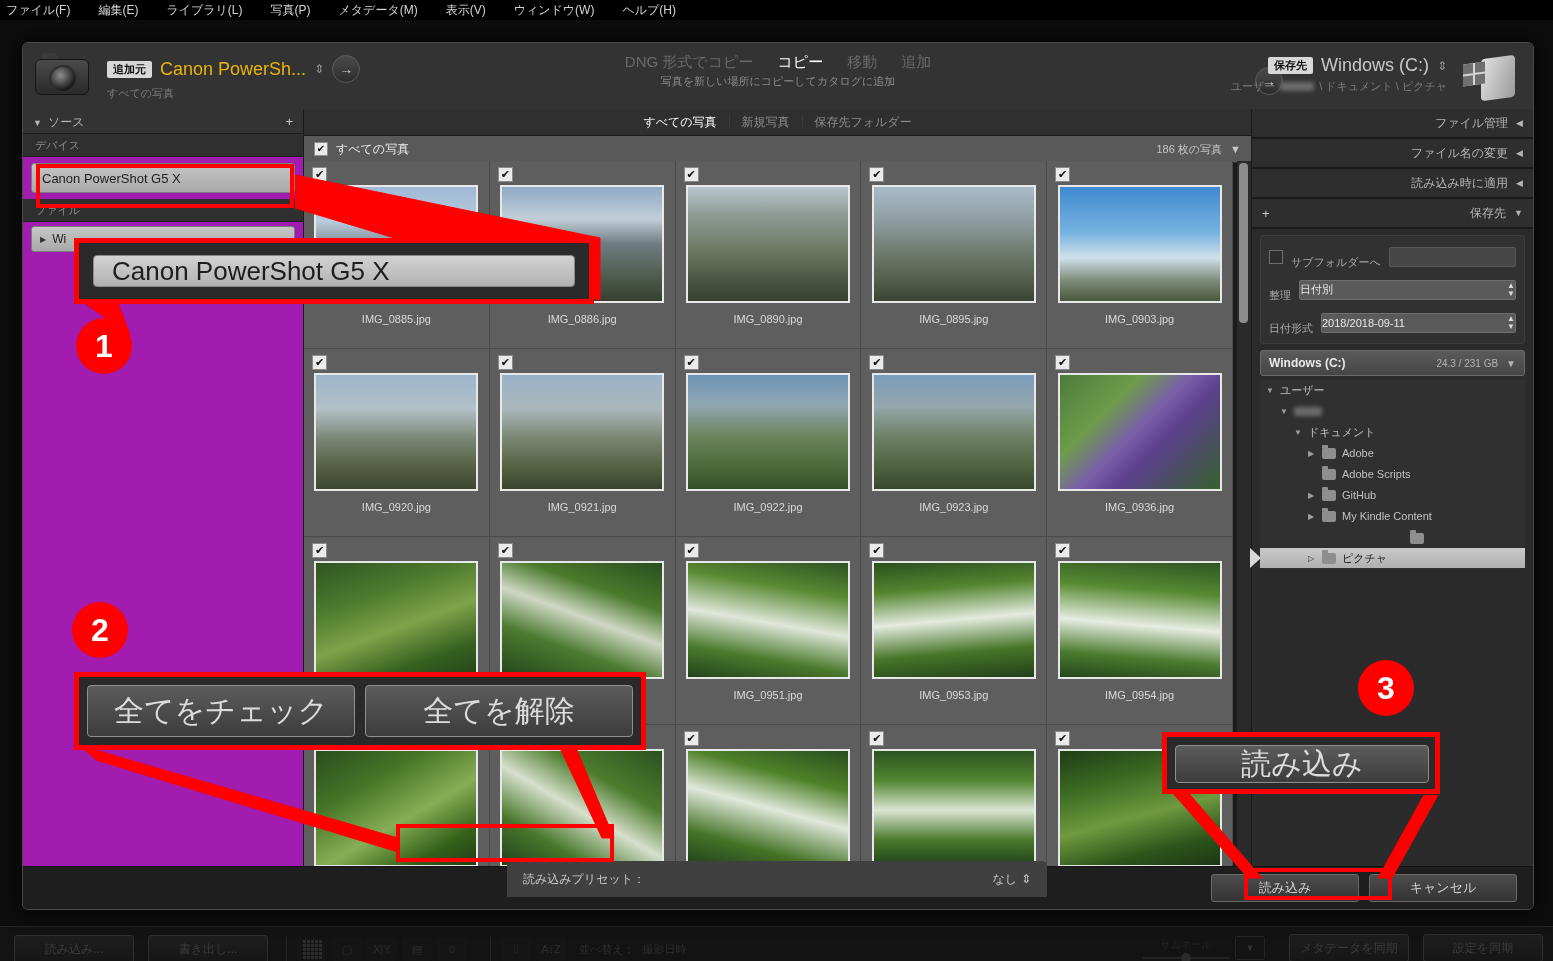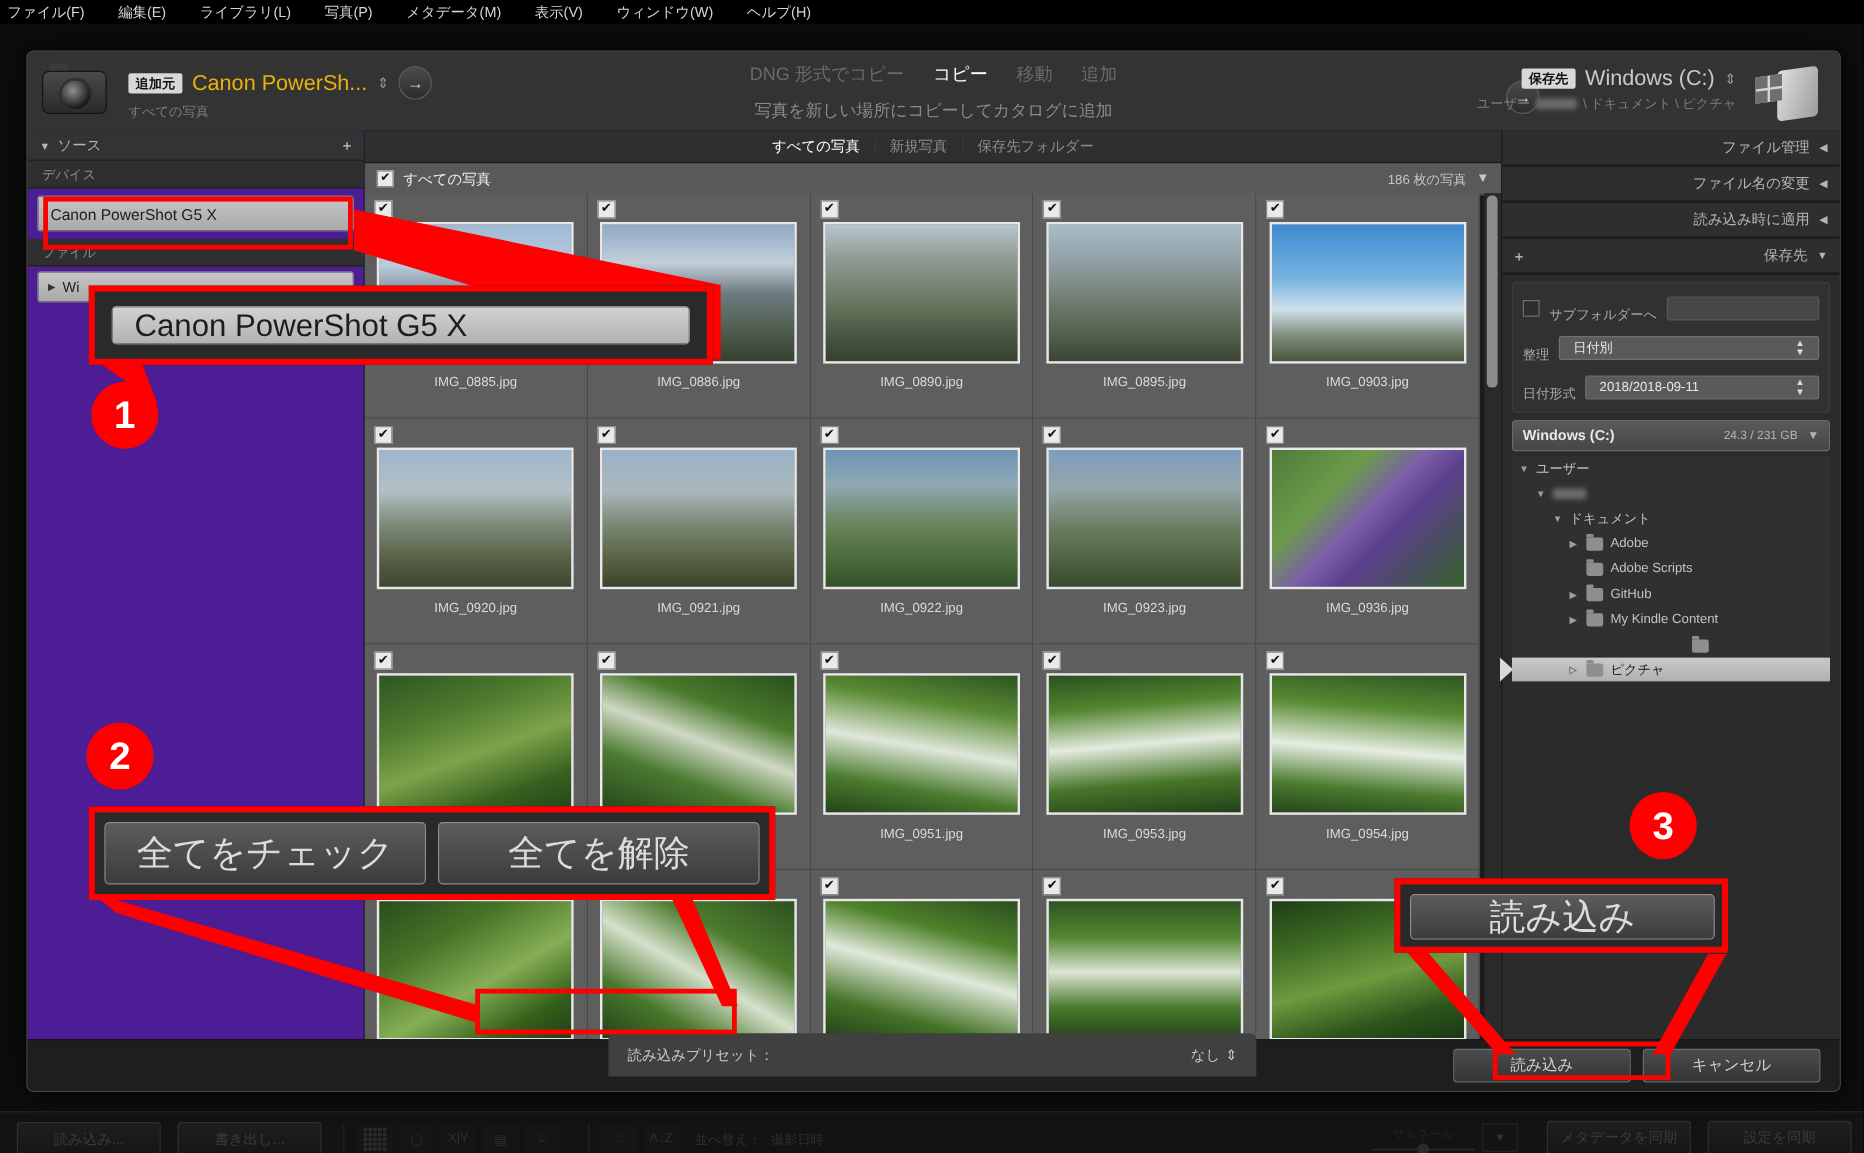--- a/index.html
+++ b/index.html
@@ -40,37 +40,37 @@
   .src-row{display:flex;align-items:center;gap:8px;}
   .src-name{font-size:18px;color:#eab308;}
   .stepper{font-size:12px;color:#9a9a9a;}
   .src-sub{font-size:11px;color:#7d7d7d;margin-top:3px;}
   .arrow-btn{width:26px;height:26px;border-radius:50%;background:linear-gradient(#4b4b4b,#2c2c2c);border:1px solid #5a5a5a;display:flex;align-items:center;justify-content:center;color:#d0d0d0;font-size:14px;}
 
   .mode-wrap{position:absolute;left:50%;top:10px;transform:translateX(-50%);text-align:center;width:460px;}
   .mode-row{display:flex;justify-content:center;gap:24px;align-items:baseline;}
   .mode{font-size:15px;color:#6a6a6a;white-space:nowrap;}
   .mode.active{color:#ffffff;}
-  .mode-desc{font-size:14px;color:#8b8b8b;margin-top:12px;}
+  .mode-desc{font-size:11px;color:#8b8b8b;margin-top:2px;}
 
   .dest-group{position:absolute;right:86px;top:12px;display:flex;flex-direction:column;align-items:flex-end;}
   .dest-row{display:flex;align-items:center;gap:8px;}
   .dest-name{font-size:18px;color:#c9c9c9;}
   .dest-sub{font-size:11px;color:#7d7d7d;margin-top:3px;display:flex;gap:5px;align-items:center;}
   .blurchip{display:inline-block;width:34px;height:9px;background:#6b6b6b;filter:blur(2px);border-radius:2px;}
   .dest-arrow{position:absolute;right:250px;top:24px;width:26px;height:26px;border-radius:50%;background:linear-gradient(#4b4b4b,#2c2c2c);border:1px solid #5a5a5a;display:flex;align-items:center;justify-content:center;color:#d0d0d0;font-size:14px;}
   .pc-icon{position:absolute;right:12px;top:8px;width:58px;height:50px;}
   .pc-tower{position:absolute;left:18px;top:6px;width:34px;height:42px;background:linear-gradient(110deg,#e2e2e2,#9b9b9b);border-radius:4px;transform:skewY(-8deg);}
   .pc-win{position:absolute;left:0;top:12px;width:22px;height:22px;background:#d6d6d6;display:grid;grid-template-columns:1fr 1fr;grid-template-rows:1fr 1fr;gap:2px;transform:skewY(-8deg);}
   .pc-win i{background:#6f6f6f;display:block;}
 
   
   .dlg-body{position:absolute;left:0;top:66px;width:1510px;height:800px;background:#262626;}
 
-  .leftpanel{position:absolute;left:0;top:0;width:280px;height:800px;background:#4c1d95;border-right:1px solid #1b1b1b;}
+  .leftpanel{position:absolute;left:0;top:0;width:280px;height:800px;background:#a21caf;border-right:1px solid #1b1b1b;}
   .panel-hd{height:24px;display:flex;align-items:center;justify-content:space-between;padding:0 10px;background:#333;border-bottom:1px solid #1c1c1c;}
   .panel-hd .t{font-size:12px;color:#b5b5b5;}
   .tri{font-size:9px;color:#b5b5b5;margin-right:6px;}
   .plus{font-size:13px;color:#c8c8c8;}
   .sec-label{height:22px;display:flex;align-items:center;padding-left:12px;font-size:11px;color:#8d8d8d;background:#2f2f2f;border-bottom:1px solid #1f1f1f;}
   .dev-item{margin:6px 8px;height:28px;background:linear-gradient(#c6c6c6,#a9a9a9);border:1px solid #7d7d7d;border-radius:3px;display:flex;align-items:center;padding-left:10px;color:#1d1d1d;font-size:13px;}
   .file-item{margin:4px 8px 0 8px;height:24px;background:linear-gradient(#c6c6c6,#a9a9a9);border:1px solid #7d7d7d;border-radius:3px;display:flex;align-items:center;padding-left:8px;color:#1d1d1d;font-size:12px;gap:6px;}
   .file-item .ar{font-size:8px;color:#333;}
   .leftfoot{position:absolute;left:0;bottom:0;width:280px;height:42px;background:#1e1e1e;border-top:1px solid #141414;display:flex;align-items:center;}
   .updisc{width:26px;height:24px;margin-left:12px;background:linear-gradient(#4d4d4d,#333);border:1px solid #5d5d5d;border-radius:3px;display:flex;align-items:center;justify-content:center;color:#d6d6d6;font-size:10px;}
@@ -109,21 +109,21 @@
   .rpanel-hd{height:28px;display:flex;align-items:center;justify-content:flex-end;padding-right:10px;gap:8px;background:#2e2e2e;border-bottom:2px solid #1a1a1a;}
   .rpanel-hd .t{font-size:12px;color:#b5b5b5;}
   .rpanel-hd .c{font-size:9px;color:#b5b5b5;}
   .rpanel-hd .plusl{margin-right:auto;margin-left:10px;font-size:13px;color:#c8c8c8;}
   .rbox{margin:6px 8px;background:#313131;border:1px solid #3d3d3d;border-radius:3px;padding:7px 8px;}
   .rrow{display:flex;align-items:center;gap:8px;margin-bottom:6px;}
   .rrow:last-child{margin-bottom:0;}
   .rlabel{font-size:11px;color:#a9a9a9;white-space:nowrap;margin-top:12px;}
   .rlabel.right{margin-left:auto;}
   .rinput{flex:1;height:18px;background:#474747;border:1px solid #585858;border-radius:2px;}
-  .rselect{flex:1;height:18px;background:#5a5a5a;border:1px solid #6f6f6f;border-radius:2px;display:flex;align-items:center;padding:0 11px;font-size:11px;color:#e8e8e8;justify-content:space-between;}
+  .rselect{flex:1;height:18px;background:#5a5a5a;border:1px solid #6f6f6f;border-radius:2px;display:flex;align-items:center;padding:0 0;font-size:11px;color:#e8e8e8;justify-content:space-between;}
   .rsq{width:12px;height:12px;background:#2d2d2d;border:1px solid #6e6e6e;}
   .spin{font-size:8px;color:#ddd;line-height:8px;text-align:center;}
   .driverow{margin:4px 8px;height:24px;background:linear-gradient(#5a5a5a,#464646);border:1px solid #6a6a6a;border-radius:3px;display:flex;align-items:center;padding:0 8px;justify-content:space-between;}
   .driverow .n{font-size:12px;color:#e9e9e9;font-weight:bold;}
   .driverow .s{font-size:10px;color:#b3b3b3;}
   .tree{margin:0 8px;}
   .trow{height:20px;display:flex;align-items:center;gap:6px;font-size:11px;color:#c2c2c2;border-bottom:1px solid #2e2e2e;background:#303030;padding-left:6px;}
   .trow.sel{background:linear-gradient(#c9c9c9,#b0b0b0);color:#161616;}
   .tarrow{font-size:8px;color:#9e9e9e;width:8px;}
   .trow.sel .tarrow{color:#3a3a3a;}

